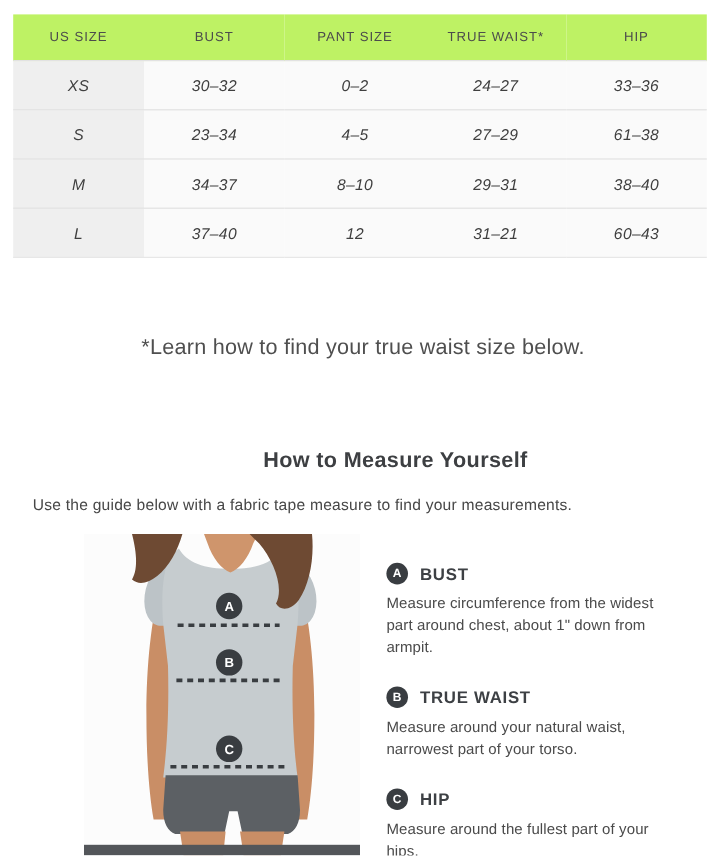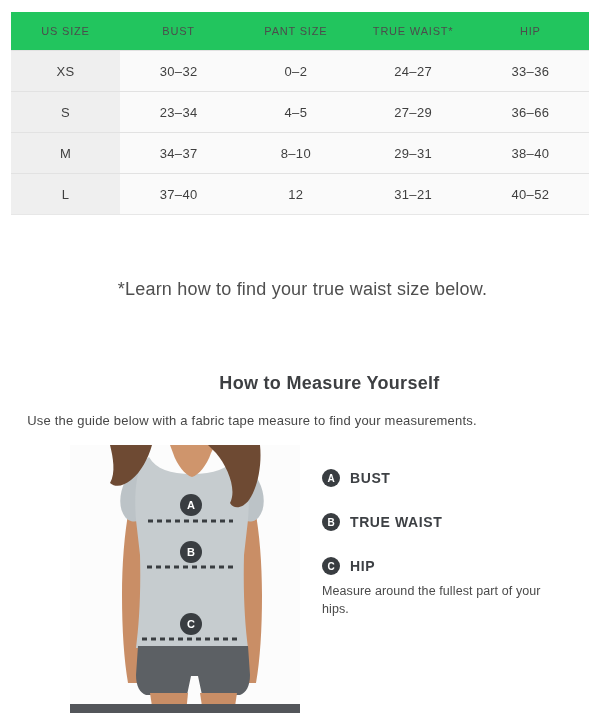--- a/index.html
+++ b/index.html
@@ -14,39 +14,40 @@
 
   
   .size-table {
     position: absolute; left: 11px; top: 12px;
     width: 578px;
     border-collapse: collapse;
     table-layout: fixed;
   }
   .size-table col.c-size { width: 109px; }
   .size-table th {
-    background: #22c55e;
+    background: #bef264;
     height: 38px;
     font-size: 11px;
     font-weight: 400;
     letter-spacing: 0.8px;
     color: #4c4c4c;
     text-align: center;
     text-transform: uppercase;
     padding: 0;
   }
   .size-table td {
     background: #fafafa;
     height: 40px;
     font-size: 13px;
     letter-spacing: 0.3px;
     color: #3f3f3f;
     text-align: center;
     border-top: 1px solid #e2e2e2;
     padding: 0;
+    font-style: italic;
   }
   .size-table td:first-child { background: #efefef; }
   .size-table tbody tr:last-child td { border-bottom: 1px solid #e7e7e7; }
 
   
   .footnote {
     position: absolute; left: 0; top: 279px; width: 605px;
     text-align: center;
     font-size: 18px;
     color: #4f4f4f;
@@ -140,35 +141,35 @@
         <td>30–32</td>
         <td>0–2</td>
         <td>24–27</td>
         <td>33–36</td>
       </tr>
       <tr>
         <td>S</td>
         <td>23–34</td>
         <td>4–5</td>
         <td>27–29</td>
-        <td>36–66</td>
+        <td>61–38</td>
       </tr>
       <tr>
         <td>M</td>
         <td>34–37</td>
         <td>8–10</td>
         <td>29–31</td>
         <td>38–40</td>
       </tr>
       <tr>
         <td>L</td>
         <td>37–40</td>
         <td>12</td>
         <td>31–21</td>
-        <td>40–52</td>
+        <td>60–43</td>
       </tr>
     </tbody>
   </table>
 
   <div class="footnote">*Learn how to find your true waist size below.</div>
 
   <div class="section-title">How to Measure Yourself</div>
   <div class="section-subtitle">Use the guide below with a fabric tape measure to find your measurements.</div>
 
   <div class="figure-wrap">
@@ -215,27 +216,29 @@
     </svg>
   </div>
 
   <div class="measure-list">
 
     <div class="measure-item">
       <div class="measure-item-head">
         <div class="marker-badge">A</div>
         <div class="measure-item-label">BUST</div>
       </div>
+      <div class="measure-item-desc">Measure circumference from the widest part around chest, about 1" down from armpit.</div>
     </div>
 
     <div class="measure-item">
       <div class="measure-item-head">
         <div class="marker-badge">B</div>
         <div class="measure-item-label">TRUE WAIST</div>
       </div>
+      <div class="measure-item-desc">Measure around your natural waist, narrowest part of your torso.</div>
     </div>
 
     <div class="measure-item">
       <div class="measure-item-head">
         <div class="marker-badge">C</div>
         <div class="measure-item-label">HIP</div>
       </div>
       <div class="measure-item-desc">Measure around the fullest part of your hips.</div>
     </div>
 

